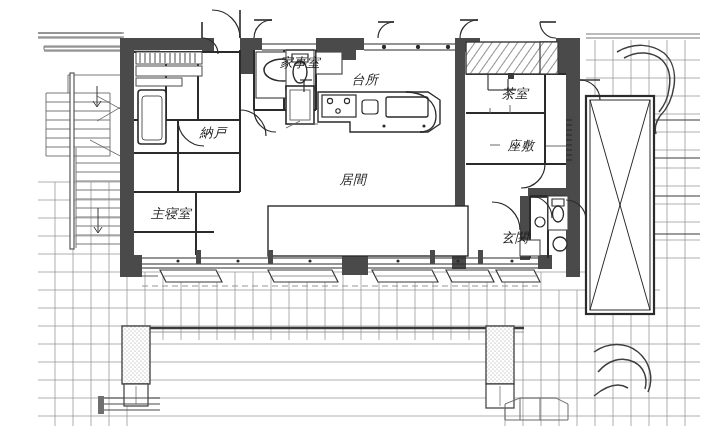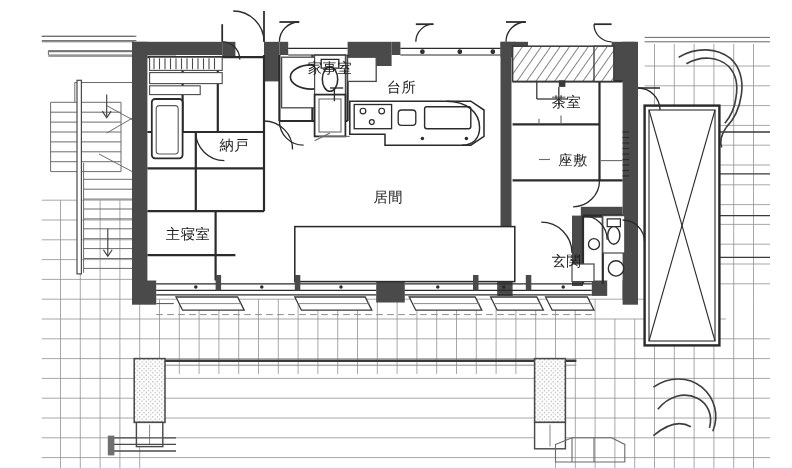--- a/index.html
+++ b/index.html
@@ -8,22 +8,23 @@
     padding: 0;
     background: #ffffff;
   }
   body {
     font-family: "DejaVu Sans", "Liberation Sans", sans-serif;
   }
   #plan-root {
     position: relative;
     width: 720px;
     height: 426px;
-    background: #a21caf;
+    background: #3b82f6;
     overflow: hidden;
+    font-style: italic;
   }
   #plan-svg {
     display: block;
     width: 720px;
     height: 426px;
   }
   .room-label {
     font-family: "DejaVu Sans", "Liberation Sans", sans-serif;
     font-size: 13px;
     fill: #1a1a1a;

